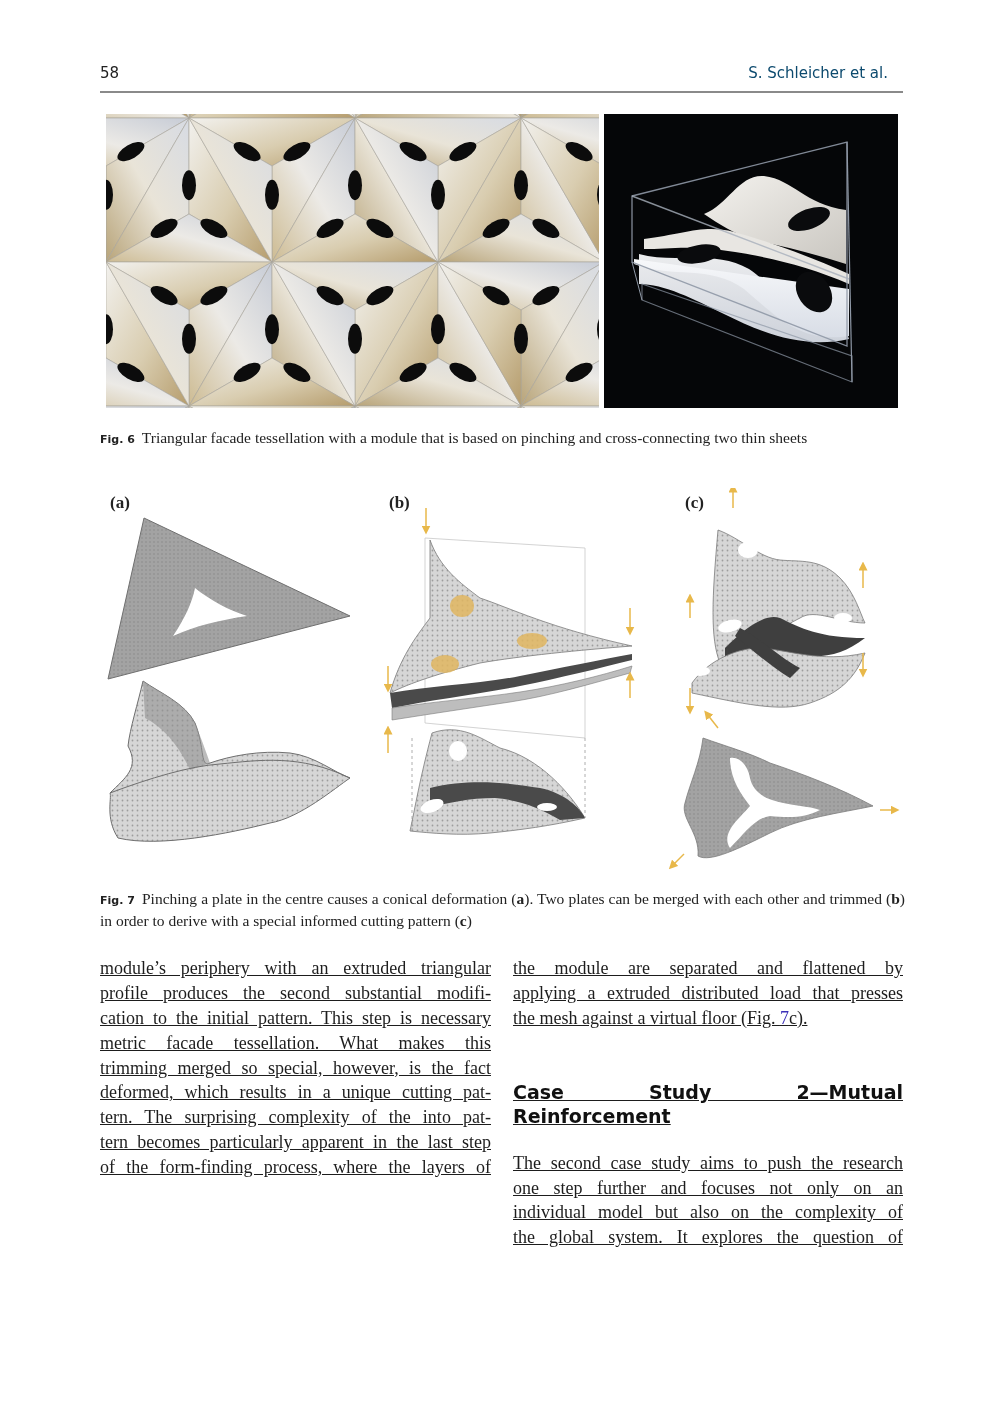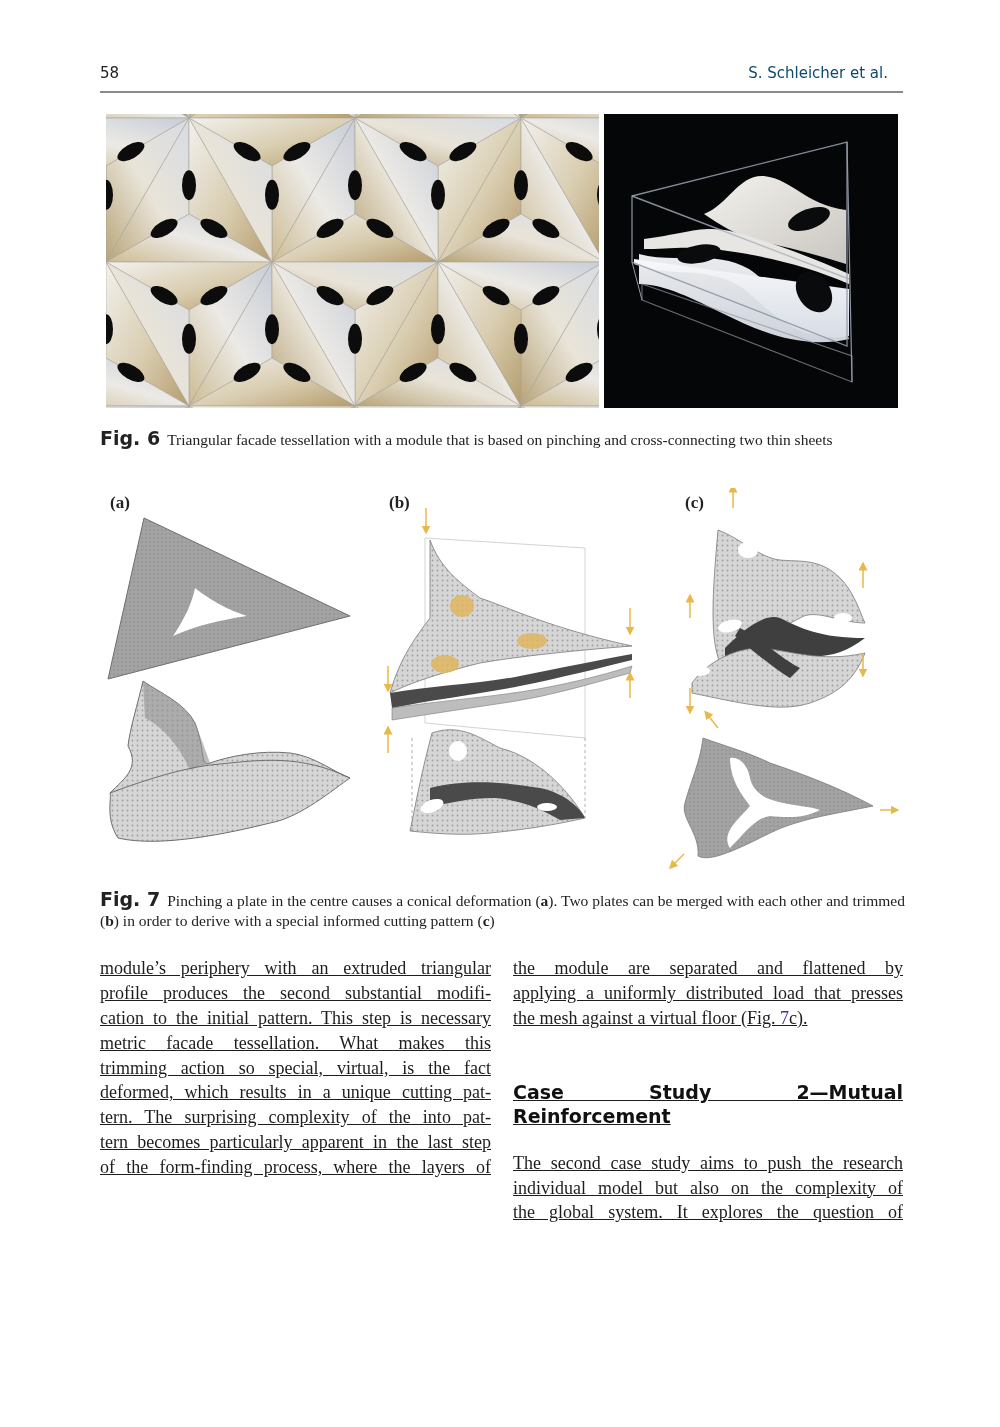--- a/index.html
+++ b/index.html
@@ -8,21 +8,21 @@
   .page-number { position: absolute; left: 0; top: 2px; font-family: "DejaVu Sans", sans-serif; font-size: 15px; color: #222; text-align: right; }
   .running-head { position: absolute; right: 15px; top: 2px; font-family: "DejaVu Sans", sans-serif; font-size: 15px; color: #0c4a6e; margin-left: 40px; }
   .header-rule { position: absolute; left: 100px; top: 91px; width: 803px; height: 2px; background: #8a8a8a; }
 
   .fig6 { position: absolute; left: 106px; top: 114px; width: 792px; height: 294px; }
   .fig6-left { position: absolute; left: 0; top: 0; width: 493px; height: 294px; background: #e6e3dc; overflow: hidden; }
   .fig6-right { position: absolute; left: 498px; top: 0; width: 294px; height: 294px; background: #050608; overflow: hidden; }
   .fig6-left svg, .fig6-right svg { display: block; }
 
   .caption { position: absolute; font-family: "Liberation Serif", serif; font-size: 15.5px; line-height: 20px; color: #222; }
-  .caption .lbl { font-family: "DejaVu Sans", sans-serif; font-weight: bold; font-size: 19px; margin-right: 7px; }
+  .caption .lbl { font-family: "DejaVu Sans", sans-serif; font-weight: bold; font-size: 11px; margin-right: 7px; }
   .caption b { font-weight: bold; }
   .cap6 { left: 100px; top: 428px; width: 810px; white-space: nowrap; }
   .cap7 { left: 100px; top: 889px; width: 805px; text-align: justify; }
 
   .fig7 { position: absolute; left: 100px; top: 488px; width: 805px; height: 385px; }
   .panel-label { position: absolute; font-family: "Liberation Serif", serif; font-weight: bold; font-size: 17px; color: #222; }
 
   .col { position: absolute; font-family: "Liberation Serif", serif; font-size: 18px; line-height: 24.9px; color: #1d1d1d; text-align: justify; text-decoration: underline; }
   .col-left { left: 100px; top: 956px; width: 391px; }
   .col-right { left: 513px; top: 956px; width: 390px; }
@@ -472,28 +472,29 @@
 
 <div class="caption cap7">
   <span class="lbl">Fig. 7</span><span>Pinching a plate in the centre causes a conical deformation (</span><b>a</b><span>). Two plates can be merged with each other and trimmed (</span><b>b</b><span>) in order to derive with a special informed cutting pattern (</span><b>c</b><span>)</span>
 </div>
 
 <div class="col col-left">
   <span class="line">module’s periphery with an extruded triangular</span>
   <span class="line">profile produces the second substantial modifi-</span>
   <span class="line">cation to the initial pattern. This step is necessary</span>
   <span class="line">metric facade tessellation. What makes this</span>
-  <span class="line">trimming action so special, virtual, is the fact</span>
+  <span class="line">trimming merged so special, however, is the fact</span>
   <span class="line">deformed, which results in a unique cutting pat-</span>
   <span class="line">tern. The surprising complexity of the into pat-</span>
   <span class="line">tern becomes particularly apparent in the last step</span>
   <span class="line">of the form-finding process, where the layers of</span>
 </div>
 
 <div class="col col-right">
   <span class="line">the module are separated and flattened by</span>
-  <span class="line">applying a uniformly distributed load that presses</span>
+  <span class="line">applying a extruded distributed load that presses</span>
   <span class="line last"><span>the mesh against a virtual floor (Fig. </span><a class="link">7</a><span>c).</span></span>
   <div class="section-heading">Case Study 2—Mutual Reinforcement</div>
   <span class="line">The second case study aims to push the research</span>
+  <span class="line">one step further and focuses not only on an</span>
   <span class="line">individual model but also on the complexity of</span>
   <span class="line">the global system. It explores the question of</span>
 </div>
 
 </body></html>

